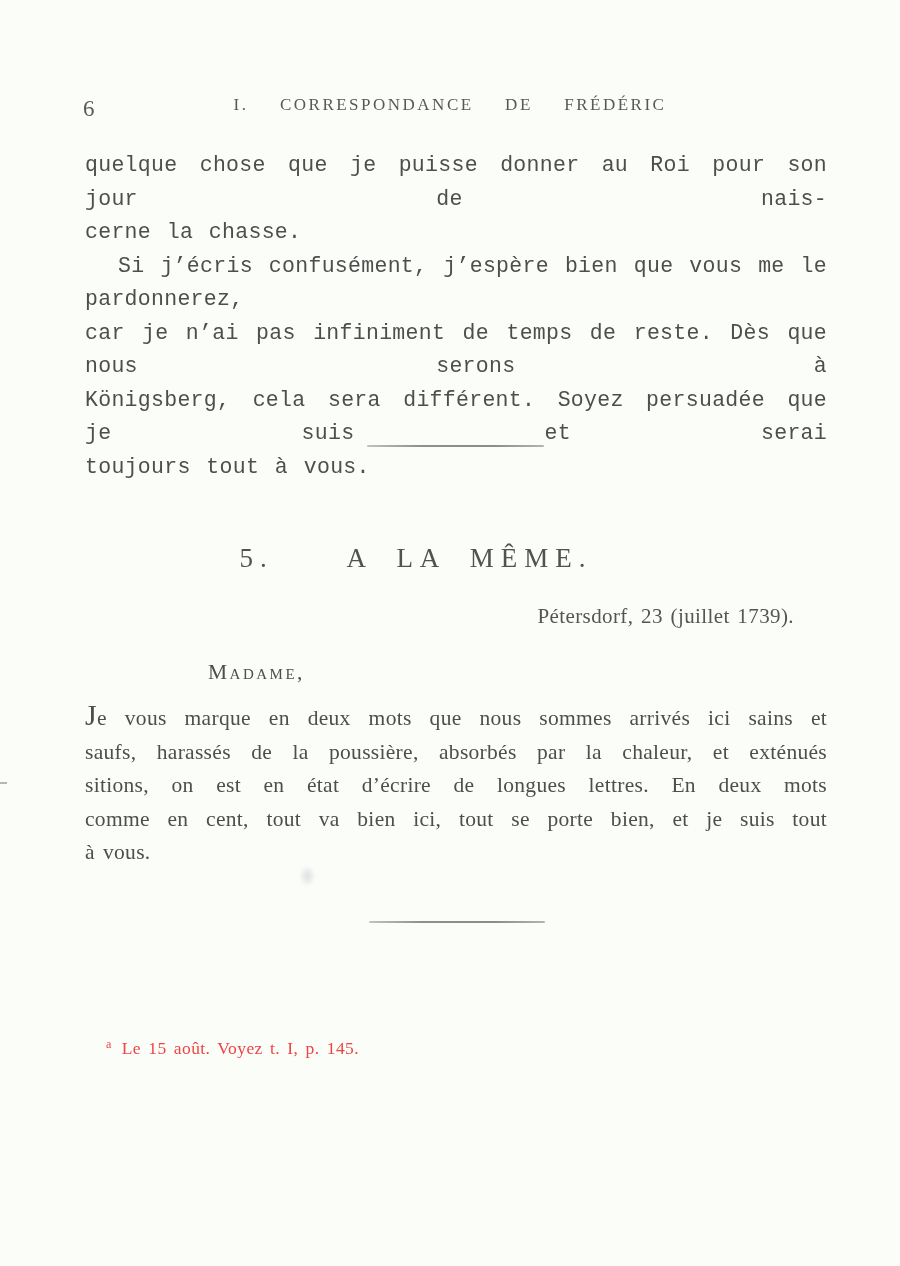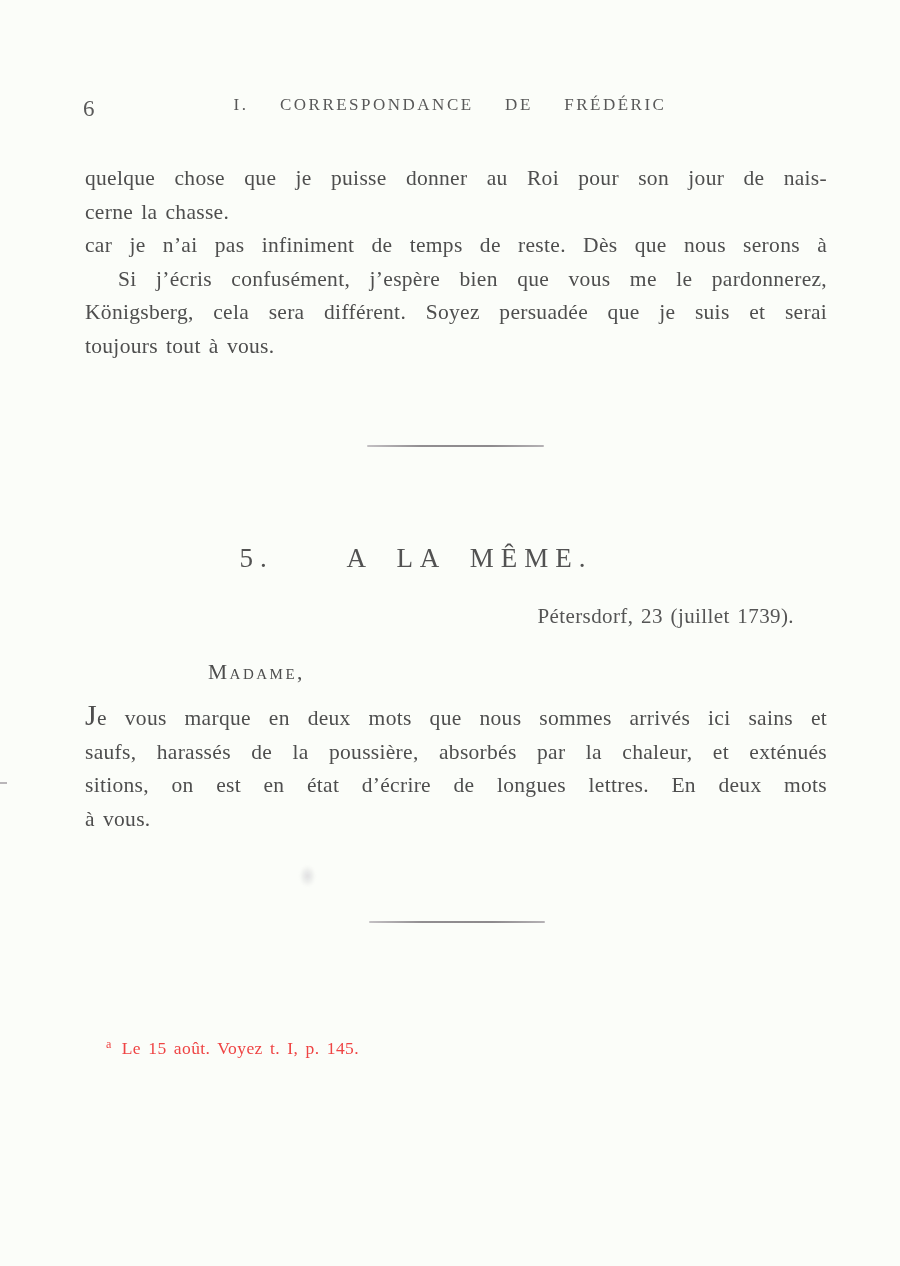--- a/index.html
+++ b/index.html
@@ -27,21 +27,21 @@
     letter-spacing: 2.5px; word-spacing: 9px;
     white-space: pre;
   }
   
   .text-block {
     position: absolute; left: 85px; width: 742px;
     font-size: 21.5px; line-height: 33.5px;
     color: #4e4e4e;
     letter-spacing: 0.3px; word-spacing: 2.5px;
   }
-  .tb-main { top: 162px; }
+  .tb-main { top: 149px; font-family: Liberation Mono, monospace; }
   .tb-letter { top: 702px; }
   .line { white-space: normal; }
   .line.j { text-align: justify; text-align-last: justify; }
   .line.indent { text-indent: 33px; }
   .drop-initial {
     font-size: 30px; line-height: 0; letter-spacing: 0.3px;
   }
   
   .divider {
     position: absolute; height: 2px;
@@ -95,36 +95,37 @@
 <body>
 
 <div class="page">
 
   <span class="page-number">6</span>
   <div class="running-title">I.  CORRESPONDANCE  DE  FRÉDÉRIC</div>
 
   <div class="text-block tb-main">
     <div class="line j">quelque chose que je puisse donner au Roi pour son jour de nais-</div>
     <div class="line">cerne la chasse.</div>
+    <div class="line j indent">Si j’écris confusément, j’espère bien que vous me le pardonnerez,</div>
     <div class="line j">car je n’ai pas infiniment de temps de reste. Dès que nous serons à</div>
-    <div class="line j indent">Si j’écris confusément, j’espère bien que vous me le pardonnerez,</div>
     <div class="line j">Königsberg, cela sera différent. Soyez persuadée que je suis et serai</div>
     <div class="line">toujours tout à vous.</div>
   </div>
 
   <div class="divider divider-1"></div>
 
   <div class="letter-heading">5.   A LA MÊME.</div>
   <div class="dateline">Pétersdorf, 23 (juillet 1739).</div>
   <div class="salutation">Madame,</div>
 
   <div class="text-block tb-letter">
     <div class="line j"><span class="drop-initial">J</span><span>e vous marque en deux mots que nous sommes arrivés ici sains et</span></div>
     <div class="line j">saufs, harassés de la poussière, absorbés par la chaleur, et exténués</div>
     <div class="line j">sitions, on est en état d’écrire de longues lettres. En deux mots</div>
+    <div class="line j">comme en cent, tout va bien ici, tout se porte bien, et je suis tout</div>
     <div class="line">à vous.</div>
   </div>
 
   <div class="divider divider-2"></div>
 
   <div class="footnote">
     <span class="footnote-marker">a</span><span>Le 15 août.  Voyez t. I, p. 145.</span>
   </div>
 
   <div class="artifact-edge-dash"></div>

